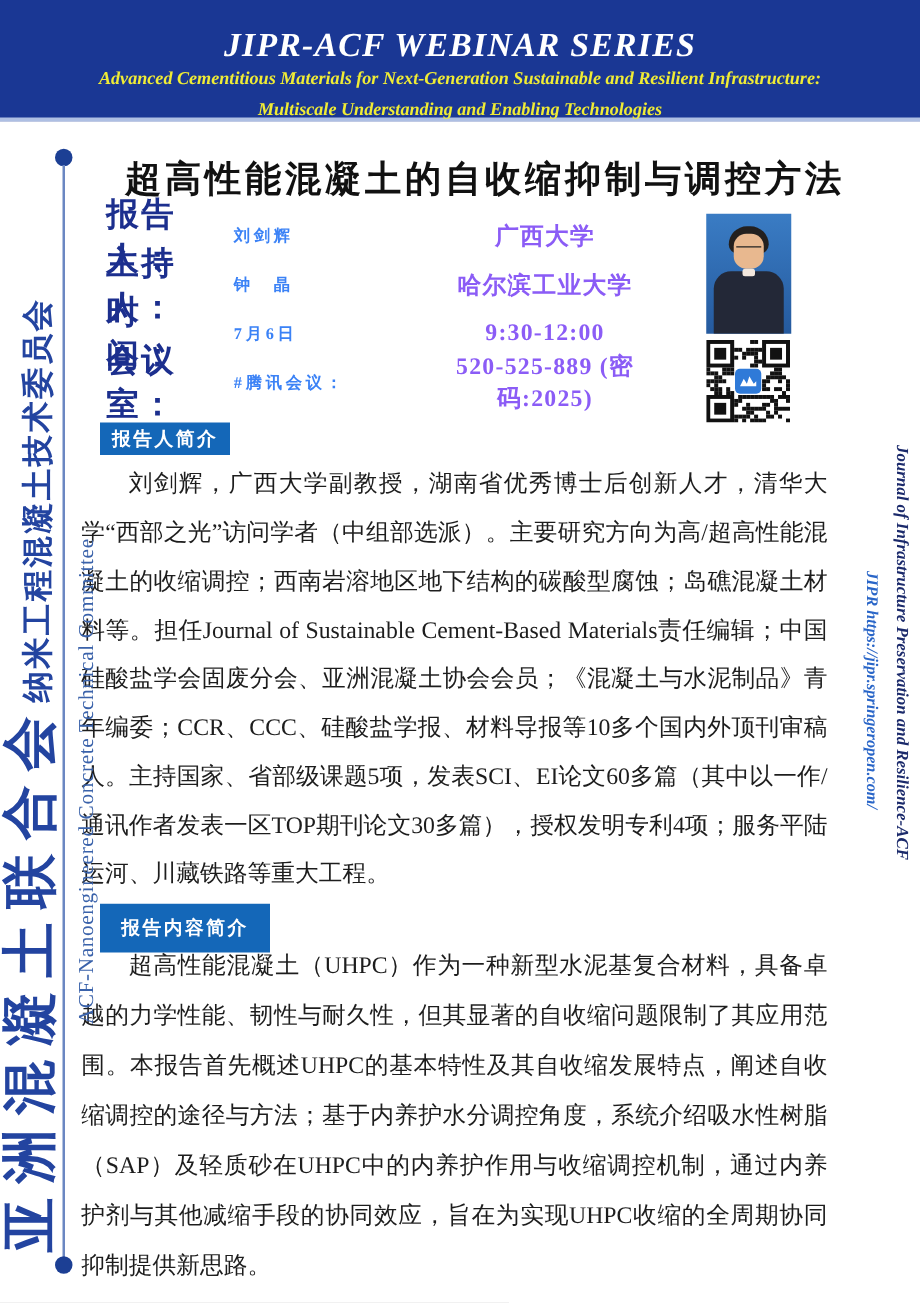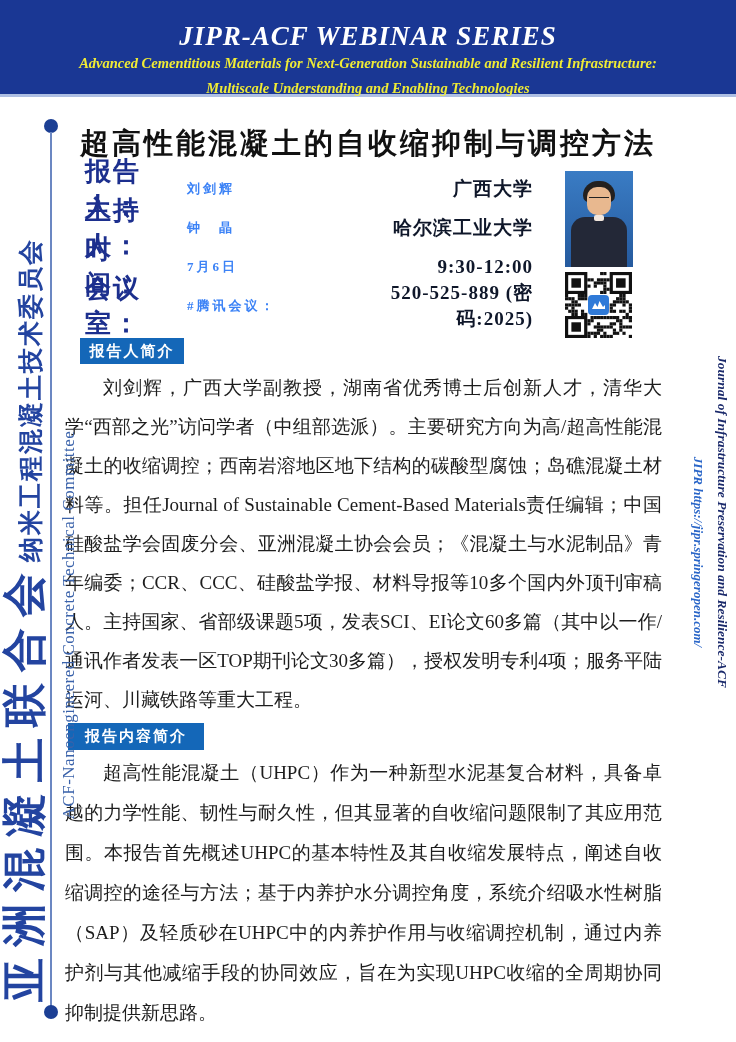--- a/index.html
+++ b/index.html
@@ -8,29 +8,29 @@
 
   
   .header{position:absolute;left:0;top:0;width:736px;height:97px;background:#1a3794;
           border-bottom:3px solid #aebfe3;display:flex;flex-direction:column;align-items:center;padding-top:22px;box-sizing:border-box;}
   .series-title{color:#ffffff;font-size:27px;font-weight:bold;font-style:italic;letter-spacing:1px;line-height:28px;}
   .subtitle{color:#f0ec35;font-size:14.5px;font-weight:bold;font-style:italic;line-height:16px;margin-top:5px;}
   .subtitle2{margin-top:9px;}
   .episode{color:#ffffff;font-size:15px;font-weight:bold;letter-spacing:7px;margin-top:9px;}
 
   
-  .talk-title{position:absolute;left:60px;top:124px;width:616px;text-align:center;color:#111;
+  .talk-title{position:absolute;left:60px;top:124px;width:616px;text-align:right;color:#111;
               font-size:29px;font-weight:bold;letter-spacing:3px;}
 
   
   .info{position:absolute;left:85px;top:178px;width:448px;}
   .info-row{display:flex;align-items:center;height:22px;margin-bottom:17px;}
   .info-label{width:102px;color:#1c2f8e;font-size:26px;font-weight:bold;letter-spacing:2px;}
   .info-name{width:152px;color:#3b82f6;font-size:13px;font-weight:bold;letter-spacing:3px;}
-  .info-value{flex:1;text-align:right;color:#0f172a;font-size:19px;font-weight:bold;letter-spacing:1px;}
+  .info-value{flex:1;text-align:center;color:#8b5cf6;font-size:19px;font-weight:bold;letter-spacing:1px;}
 
   
   .photo{position:absolute;left:565px;top:171px;width:68px;height:96px;overflow:hidden;
          background:linear-gradient(#3a7cc4,#255a9e);}
   .photo .hair{position:absolute;left:18px;top:10px;width:32px;height:22px;background:#23201f;border-radius:16px 16px 8px 8px;}
   .photo .face{position:absolute;left:22px;top:16px;width:24px;height:28px;background:#e6b astronomi;}
   .photo .face{background:#e8b88f;border-radius:10px;}
   .photo .glasses{position:absolute;left:24px;top:26px;width:20px;height:5px;border-top:1.5px solid #222;}
   .photo .body{position:absolute;left:6px;top:46px;width:56px;height:50px;background:#232837;border-radius:14px 14px 0 0;}
   .photo .collar{position:absolute;left:29px;top:44px;width:10px;height:6px;background:#f2e7dd;border-radius:2px;}
@@ -39,21 +39,21 @@
   .qr{position:absolute;left:565px;top:272px;width:67px;height:66px;background:#ffffff;}
   .qr svg{width:100%;height:100%;display:block;}
   .qr-logo{position:absolute;left:23px;top:23px;width:21px;height:20px;background:#2f7ad8;border-radius:4px;
            display:flex;align-items:center;justify-content:center;}
   .qr-logo svg{width:15px;height:11px;}
 
   
   .badge{position:absolute;background:#1467b8;color:#ffffff;font-size:15px;font-weight:bold;letter-spacing:2px;
          display:flex;align-items:center;justify-content:center;}
   .badge1{left:80px;top:338px;width:104px;height:26px;}
-  .badge2{left:68px;top:723px;width:136px;height:27px;}
+  .badge2{left:80px;top:723px;width:136px;height:39px;}
 
   
   .para{position:absolute;left:65px;width:597px;color:#1d1d1d;font-size:19px;text-align:justify;text-indent:2em;margin:0;}
   .para1{top:368px;line-height:39px;}
   .para2{top:753px;line-height:40px;}
 
   
   .vline{position:absolute;left:50px;top:132px;width:2px;height:878px;background:#6b87c2;}
   .vdot{position:absolute;width:14px;height:14px;border-radius:50%;background:#1c3f94;}
   .vdot-top{left:44px;top:119px;}

